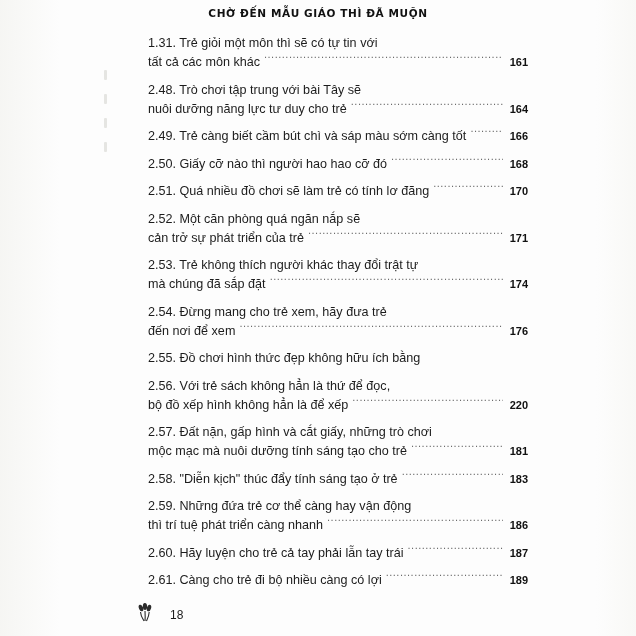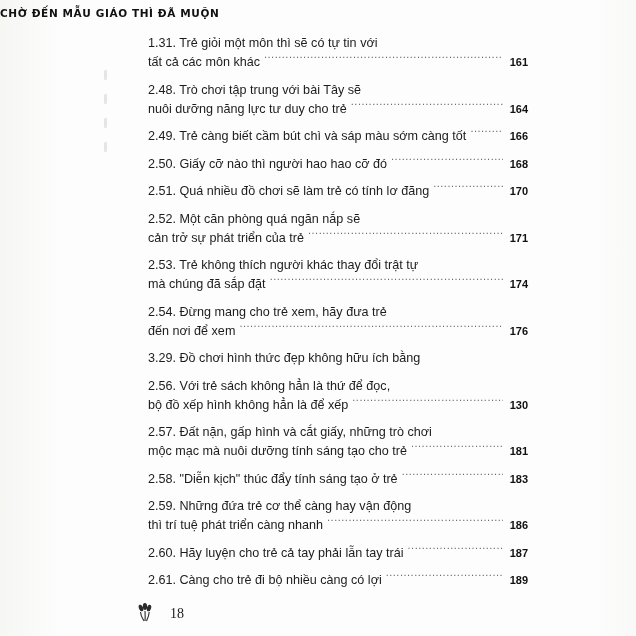--- a/index.html
+++ b/index.html
@@ -30,20 +30,21 @@
     pointer-events: none;
   }
   .header {
     position: absolute;
     top: 0;
     left: 0;
     right: 0;
     height: 26px;
     display: flex;
     align-items: center;
+    justify-content: center;
   }
   .header-title {
     font-family: "DejaVu Sans", sans-serif;
     font-size: 10.5px;
     font-weight: bold;
     letter-spacing: 0.6px;
     color: #111;
     text-transform: uppercase;
   }
   .toc {
@@ -101,23 +102,23 @@
     display: flex;
     align-items: flex-end;
     gap: 8px;
   }
   .footer-orn {
     width: 26px;
     height: 20px;
     position: relative;
   }
   .page-num {
-    font-size: 14px;
+    font-size: 12px;
     color: #1a1a1a;
-    font-family: Liberation Serif, serif;
+    font-family: Liberation Sans, sans-serif;
   }
   .side-marks {
     position: absolute;
     left: 104px;
     top: 70px;
     width: 5px;
     height: 120px;
     opacity: 0.35;
   }
   .side-marks i {
@@ -213,31 +214,31 @@
           <span class="txt">2.54. Đừng mang cho trẻ xem, hãy đưa trẻ</span>
         </div>
         <div class="line cont">
           <span class="txt">đến nơi để xem</span>
           <span class="leader"></span>
           <span class="pg">176</span>
         </div>
       </div>
       <div class="entry">
         <div class="line">
-          <span class="txt">3.29. Đồ chơi hình thức đẹp không hữu ích bằng</span>
+          <span class="txt">2.55. Đồ chơi hình thức đẹp không hữu ích bằng</span>
         </div>
       </div>
       <div class="entry">
         <div class="line">
           <span class="txt">2.56. Với trẻ sách không hẳn là thứ để đọc,</span>
         </div>
         <div class="line cont">
           <span class="txt">bộ đồ xếp hình không hẳn là để xếp</span>
           <span class="leader"></span>
-          <span class="pg">130</span>
+          <span class="pg">220</span>
         </div>
       </div>
       <div class="entry">
         <div class="line">
           <span class="txt">2.57. Đất nặn, gấp hình và cắt giấy, những trò chơi</span>
         </div>
         <div class="line cont">
           <span class="txt">mộc mạc mà nuôi dưỡng tính sáng tạo cho trẻ</span>
           <span class="leader"></span>
           <span class="pg">181</span>

